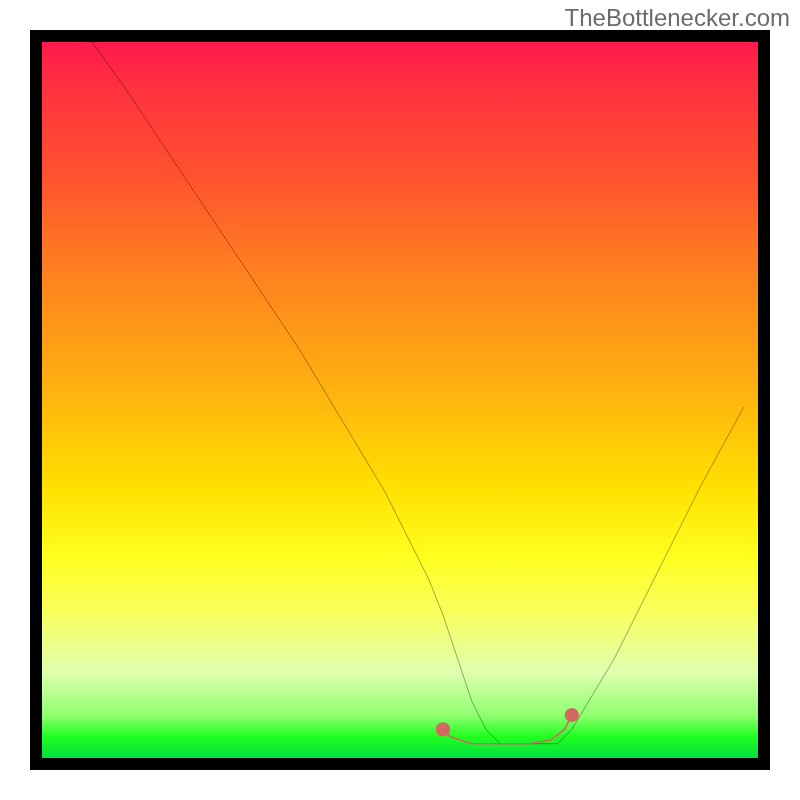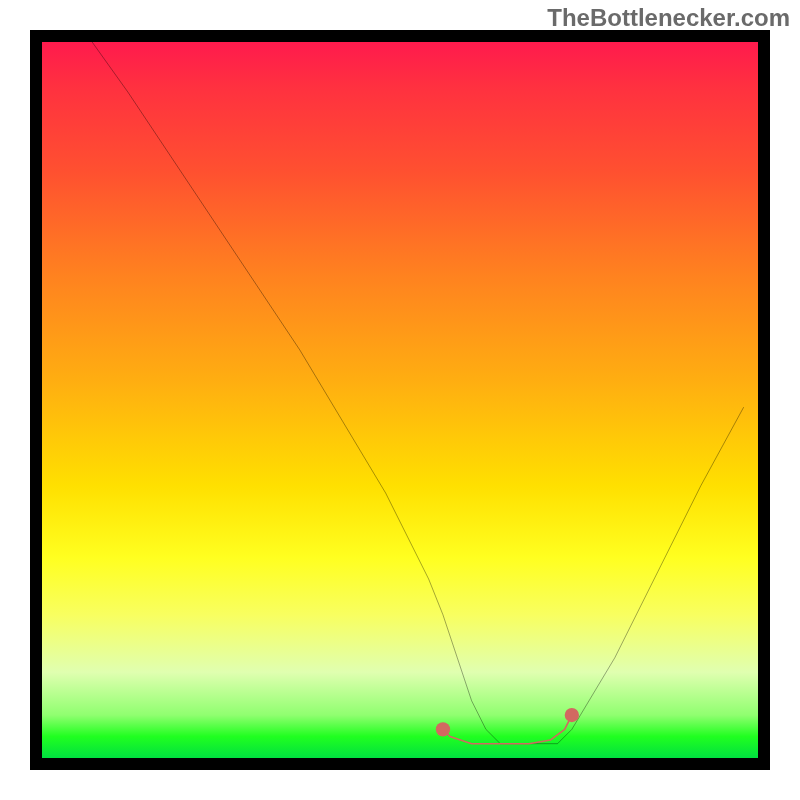--- a/index.html
+++ b/index.html
@@ -15,21 +15,21 @@
     width: 800px;
     height: 800px;
   }
   .watermark {
     position: absolute;
     top: 4px;
     right: 10px;
     font-family: Arial, Helvetica, sans-serif;
     font-size: 24px;
     color: #6a6a6a;
-    font-weight: 700;
+    font-weight: 400;
     z-index: 10;
   }
   .plot-frame {
     position: absolute;
     top: 30px;
     left: 30px;
     width: 740px;
     height: 740px;
     background: #000;
   }

